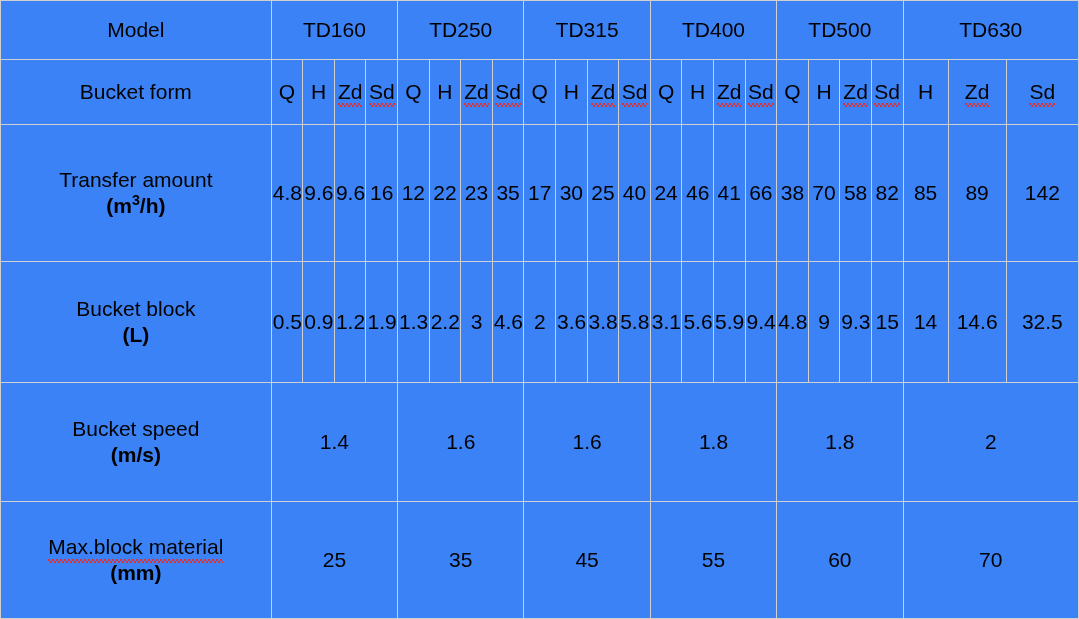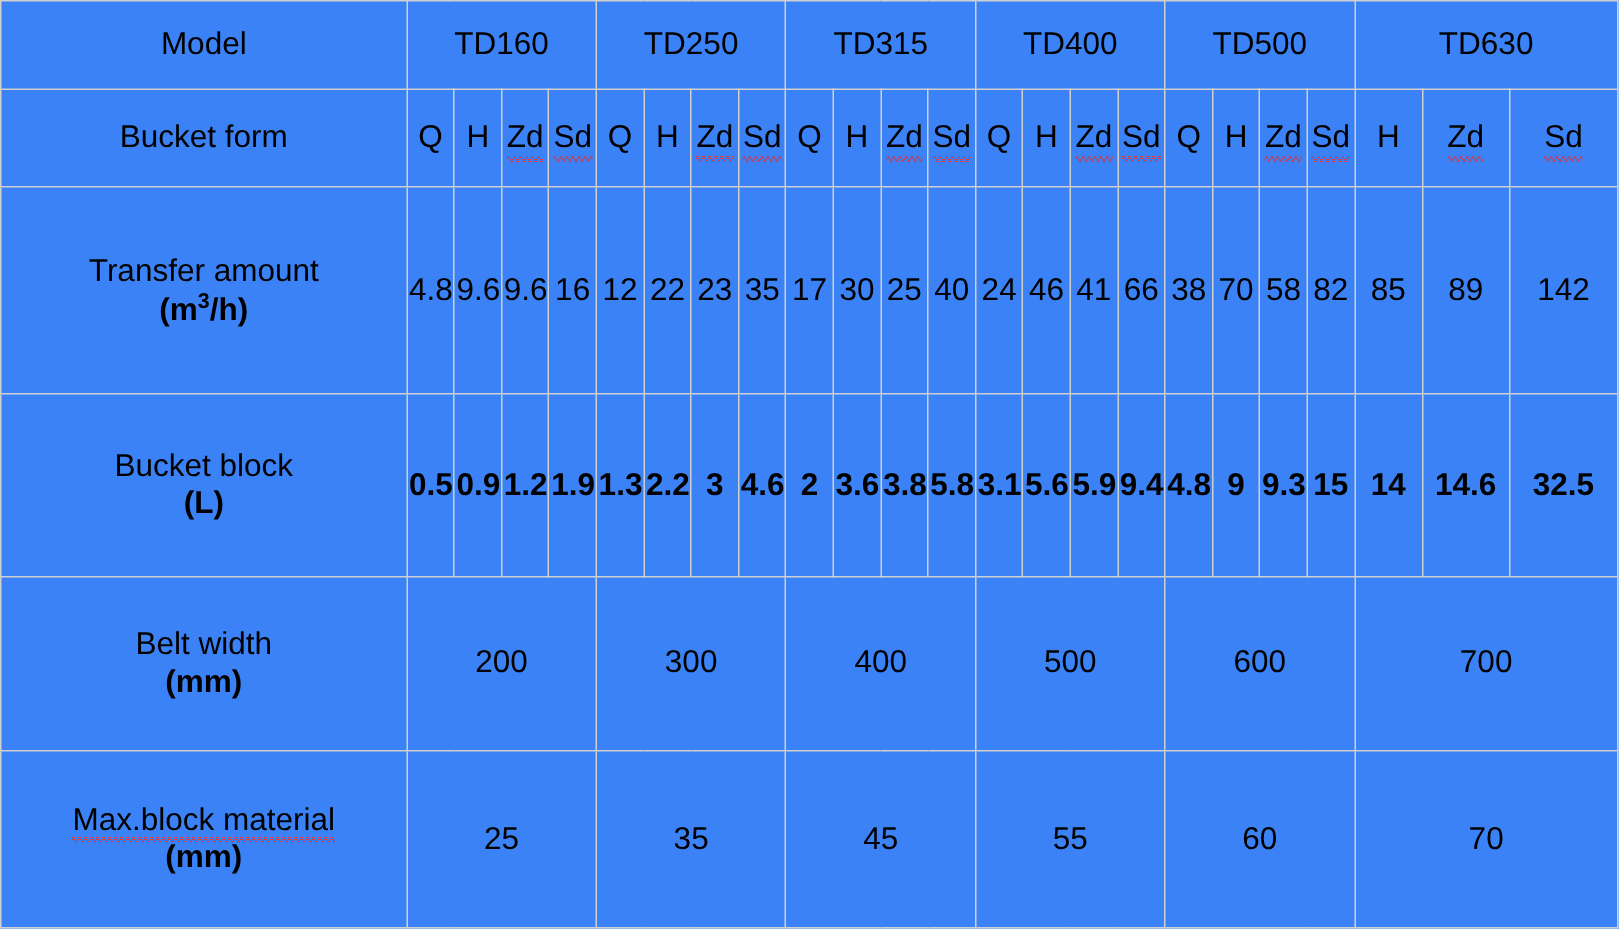--- a/index.html
+++ b/index.html
@@ -44,21 +44,20 @@
     margin-left: 14px;
   }
   td.formcell {
     font-size: 21px;
   }
   td.numcell {
     font-size: 21px;
   }
   td.small {
     font-size: 20px;
-    font-weight: bold;
   }
   
   .sp {
     position: relative;
     display: inline-block;
     text-decoration: none;
   }
   .sp::after {
     content: "";
     position: absolute;
@@ -225,33 +224,33 @@
       <td class="small">9</td>
       <td class="small">9.3</td>
       <td class="small">15</td>
 
       <td class="small">14</td>
       <td class="small">14.6</td>
       <td class="small">32.5</td>
     </tr>
 
 
-    <tr style="height:75px">
-      <td class="rowlabel">
-        <span>Belt width</span>
-        <span class="line2">(mm)</span>
-      </td>
-      <td class="numcell" colspan="4">200</td>
-      <td class="numcell" colspan="4">300</td>
-      <td class="numcell" colspan="4">400</td>
-      <td class="numcell" colspan="4">500</td>
-      <td class="numcell" colspan="4">600</td>
-      <td class="numcell" colspan="3">700</td>
-    </tr>
-
+
+    <tr style="height:77px">
+      <td class="rowlabel">
+        <span>Bucket speed</span>
+        <span class="line2">(m/s)</span>
+      </td>
+      <td class="numcell" colspan="4">1.4</td>
+      <td class="numcell" colspan="4">1.6</td>
+      <td class="numcell" colspan="4">1.6</td>
+      <td class="numcell" colspan="4">1.8</td>
+      <td class="numcell" colspan="4">1.8</td>
+      <td class="numcell" colspan="3">2</td>
+    </tr>
 
     <tr style="height:76px">
       <td class="rowlabel">
         <span class="sp">Max.block material</span>
         <span class="line2">(mm)</span>
       </td>
       <td class="numcell" colspan="4">25</td>
       <td class="numcell" colspan="4">35</td>
       <td class="numcell" colspan="4">45</td>
       <td class="numcell" colspan="4">55</td>

